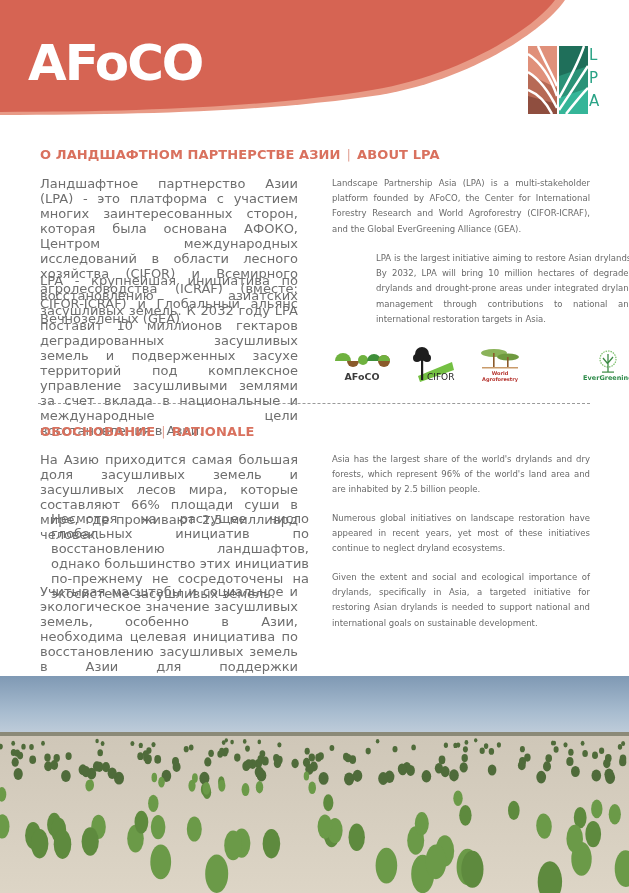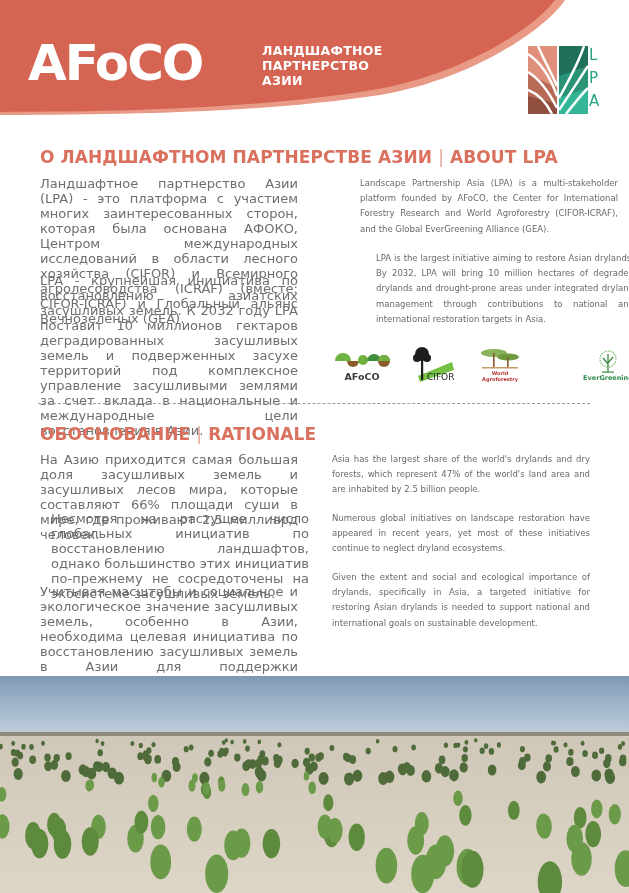--- a/index.html
+++ b/index.html
@@ -9,21 +9,21 @@
   .header { position: absolute; left: 0; top: 0; width: 629px; height: 135px; }
   .header svg.wave { position: absolute; left: 0; top: 0; }
   .brand { position: absolute; left: 28px; top: 38px; font-family: "DejaVu Sans", sans-serif; font-weight: bold; font-size: 50px; color: #ffffff; letter-spacing: -2px; line-height: 1; }
   .brand-sub { position: absolute; left: 262px; top: 43px; color: #ffffff; font-family: "DejaVu Sans", sans-serif; font-size: 12.5px; line-height: 15px; font-weight: bold; letter-spacing: 0.3px; }
   .brand-sub div { white-space: nowrap; }
 
   .lpa-logo { position: absolute; left: 528px; top: 46px; width: 60px; height: 68px; }
   .lpa-letters { position: absolute; left: 589px; top: 44px; color: #2aa386; font-family: "DejaVu Sans", sans-serif; font-size: 15px; line-height: 23px; font-weight: normal; }
   .lpa-letters div { display: block; }
 
-  .sec-title { position: absolute; font-family: "DejaVu Sans", sans-serif; font-weight: bold; color: #d9715e; font-size: 17px; letter-spacing: 0.1px; white-space: nowrap; }
+  .sec-title { position: absolute; font-family: "DejaVu Sans", sans-serif; font-weight: bold; color: #d9715e; font-size: 13px; letter-spacing: 0.1px; white-space: nowrap; }
   .sec-title .sep { color: #e3a497; font-weight: normal; padding: 0 6px; }
 
   .para { position: absolute; font-family: "DejaVu Sans", sans-serif; font-size: 13px; line-height: 15px; color: #6e6e6e; text-align: justify; }
   .para-en { font-size: 8.5px; line-height: 15.2px; color: #6a6a6a; }
 
   .divider { position: absolute; left: 38px; top: 403px; width: 552px; height: 0; border-top: 1px dashed #9a9a9a; }
 
   .partners { position: absolute; left: 330px; top: 342px; width: 270px; height: 40px; }
   .partner { position: absolute; top: 0; height: 40px; display: flex; flex-direction: column; align-items: center; justify-content: flex-end; }
   .partner-name { font-family: "DejaVu Sans", sans-serif; font-weight: bold; white-space: nowrap; }
@@ -34,25 +34,20 @@
 </style>
 </head>
 <body>
 
 <div class="header">
   <svg class="wave" width="629" height="135" viewBox="0 0 629 135">
     <path d="M0,0 L565,0 C545,30 470,80 380,95 C280,110 160,115 0,115 Z" fill="#e89a86"></path>
     <path d="M0,0 L555,0 C535,28 460,76 372,90 C275,106 150,112 0,112 Z" fill="#d66453"></path>
   </svg>
   <div class="brand">AFoCO</div>
-  <div class="brand-sub">
-    <div>ЛАНДШАФТНОЕ</div>
-    <div>ПАРТНЕРСТВО</div>
-    <div>АЗИИ</div>
-  </div>
 
   <svg class="lpa-logo" viewBox="0 0 60 68">
     <rect x="0" y="0" width="29" height="68" fill="#e0907a"></rect>
     <path d="M0,28 L29,42 L29,68 L0,68 Z" fill="#b76a55"></path>
     <path d="M0,50 L29,58 L29,68 L0,68 Z" fill="#8f4e3f"></path>
     <path d="M0,8 C12,16 22,30 29,50" stroke="#ffffff" stroke-width="2.5" fill="none"></path>
     <path d="M0,26 C10,32 20,44 29,62" stroke="#ffffff" stroke-width="2.5" fill="none"></path>
     <path d="M0,44 C10,48 18,56 24,68" stroke="#ffffff" stroke-width="2.5" fill="none"></path>
     <path d="M10,0 C16,14 24,28 29,40" stroke="#ffffff" stroke-width="2.5" fill="none"></path>
     <rect x="31" y="0" width="29" height="68" fill="#1f6f5a"></rect>
@@ -69,21 +64,21 @@
   </div>
 </div>
 
 <div class="sec-title" style="left:40px; top:147px;">
   <span>О ЛАНДШАФТНОМ ПАРТНЕРСТВЕ АЗИИ</span><span class="sep">|</span><span>ABOUT LPA</span>
 </div>
 
 <div class="para" style="left:40px; top:176px; width:258px;">Ландшафтное партнерство Азии (LPA) - это платформа с участием многих заинтересованных сторон, которая была основана АФОКО, Центром международных исследований в области лесного хозяйства (CIFOR) и Всемирного агролесоводства (ICRAF) (вместе: CIFOR-ICRAF) и Глобальный альянс Вечнозеленых (GEA).</div>
 <div class="para" style="left:40px; top:273px; width:258px;">LPA - крупнейшая инициатива по восстановлению азиатских засушливых земель. К 2032 году LPA поставит 10 миллионов гектаров деградированных засушливых земель и подверженных засухе территорий под комплексное управление засушливыми землями за счет вклада в национальные и международные цели восстановления в Азии.</div>
 
-<div class="para para-en" style="left:332px; top:176px; width:258px;margin-left:28px;">Landscape Partnership Asia (LPA) is a multi-stakeholder platform founded by AFoCO, the Center for International Forestry Research and World Agroforestry (CIFOR-ICRAF), and the Global EverGreening Alliance (GEA).</div>
+<div class="para para-en" style="left:332px; top:176px; width:258px;">Landscape Partnership Asia (LPA) is a multi-stakeholder platform founded by AFoCO, the Center for International Forestry Research and World Agroforestry (CIFOR-ICRAF), and the Global EverGreening Alliance (GEA).</div>
 <div class="para para-en" style="left:332px; top:251px; width:258px;margin-left:44px;">LPA is the largest initiative aiming to restore Asian drylands. By 2032, LPA will bring 10 million hectares of degraded drylands and drought-prone areas under integrated dryland management through contributions to national and international restoration targets in Asia.</div>
 
 <div class="partners">
   <div class="partner" style="left:2px; width:60px;">
     <svg width="58" height="20" viewBox="0 0 58 20">
       <path d="M2,10 A8,8 0 0 1 18,10 Z" fill="#6fb23f"></path>
       <path d="M14,10 A6,6 0 0 0 26,10 Z" fill="#8a5a2b"></path>
       <circle cx="30" cy="9" r="5" fill="#6fb23f"></circle>
       <path d="M34,10 A7,7 0 0 1 48,10 Z" fill="#3f8f3a"></path>
       <circle cx="51" cy="10" r="6" fill="#8a5a2b"></circle>
@@ -125,21 +120,21 @@
 <div class="divider"></div>
 
 <div class="sec-title" style="left:40px; top:424px;">
   <span>ОБОСНОВАНИЕ</span><span class="sep">|</span><span>RATIONALE</span>
 </div>
 
 <div class="para" style="left:40px; top:452px; width:258px;">На Азию приходится самая большая доля засушливых земель и засушливых лесов мира, которые составляют 66% площади суши в мире, где проживают 2,5 миллиард человек.</div>
 <div class="para" style="left:40px; top:511px; width:258px;margin-left:11px;">Несмотря на растущее число глобальных инициатив по восстановлению ландшафтов, однако большинство этих инициатив по-прежнему не сосредоточены на экосистеме засушливых земель.</div>
 <div class="para" style="left:40px; top:584px; width:258px;">Учитывая масштабы и социальное и экологическое значение засушливых земель, особенно в Азии, необходима целевая инициатива по восстановлению засушливых земель в Азии для поддержки национальных и международных целей в области устойчивого развития.</div>
 
-<div class="para para-en" style="left:332px; top:452px; width:258px;">Asia has the largest share of the world's drylands and dry forests, which represent 47% of the world's land area and are inhabited by 2.5 billion people.</div>
+<div class="para para-en" style="left:332px; top:452px; width:258px;">Asia has the largest share of the world's drylands and dry forests, which represent 96% of the world's land area and are inhabited by 2.5 billion people.</div>
 <div class="para para-en" style="left:332px; top:511px; width:258px;">Numerous global initiatives on landscape restoration have appeared in recent years, yet most of these initiatives continue to neglect dryland ecosystems.</div>
 <div class="para para-en" style="left:332px; top:570px; width:258px;">Given the extent and social and ecological importance of drylands, specifically in Asia, a targeted initiative for restoring Asian drylands is needed to support national and international goals on sustainable development.</div>
 
 <div class="photo">
   <svg width="629" height="217" viewBox="0 0 629 217">
     <defs>
       <linearGradient id="sky" x1="0" y1="0" x2="0" y2="1">
         <stop offset="0" stop-color="#7f99b4"></stop>
         <stop offset="0.6" stop-color="#a9bdd0"></stop>
         <stop offset="1" stop-color="#c4d0dc"></stop>

